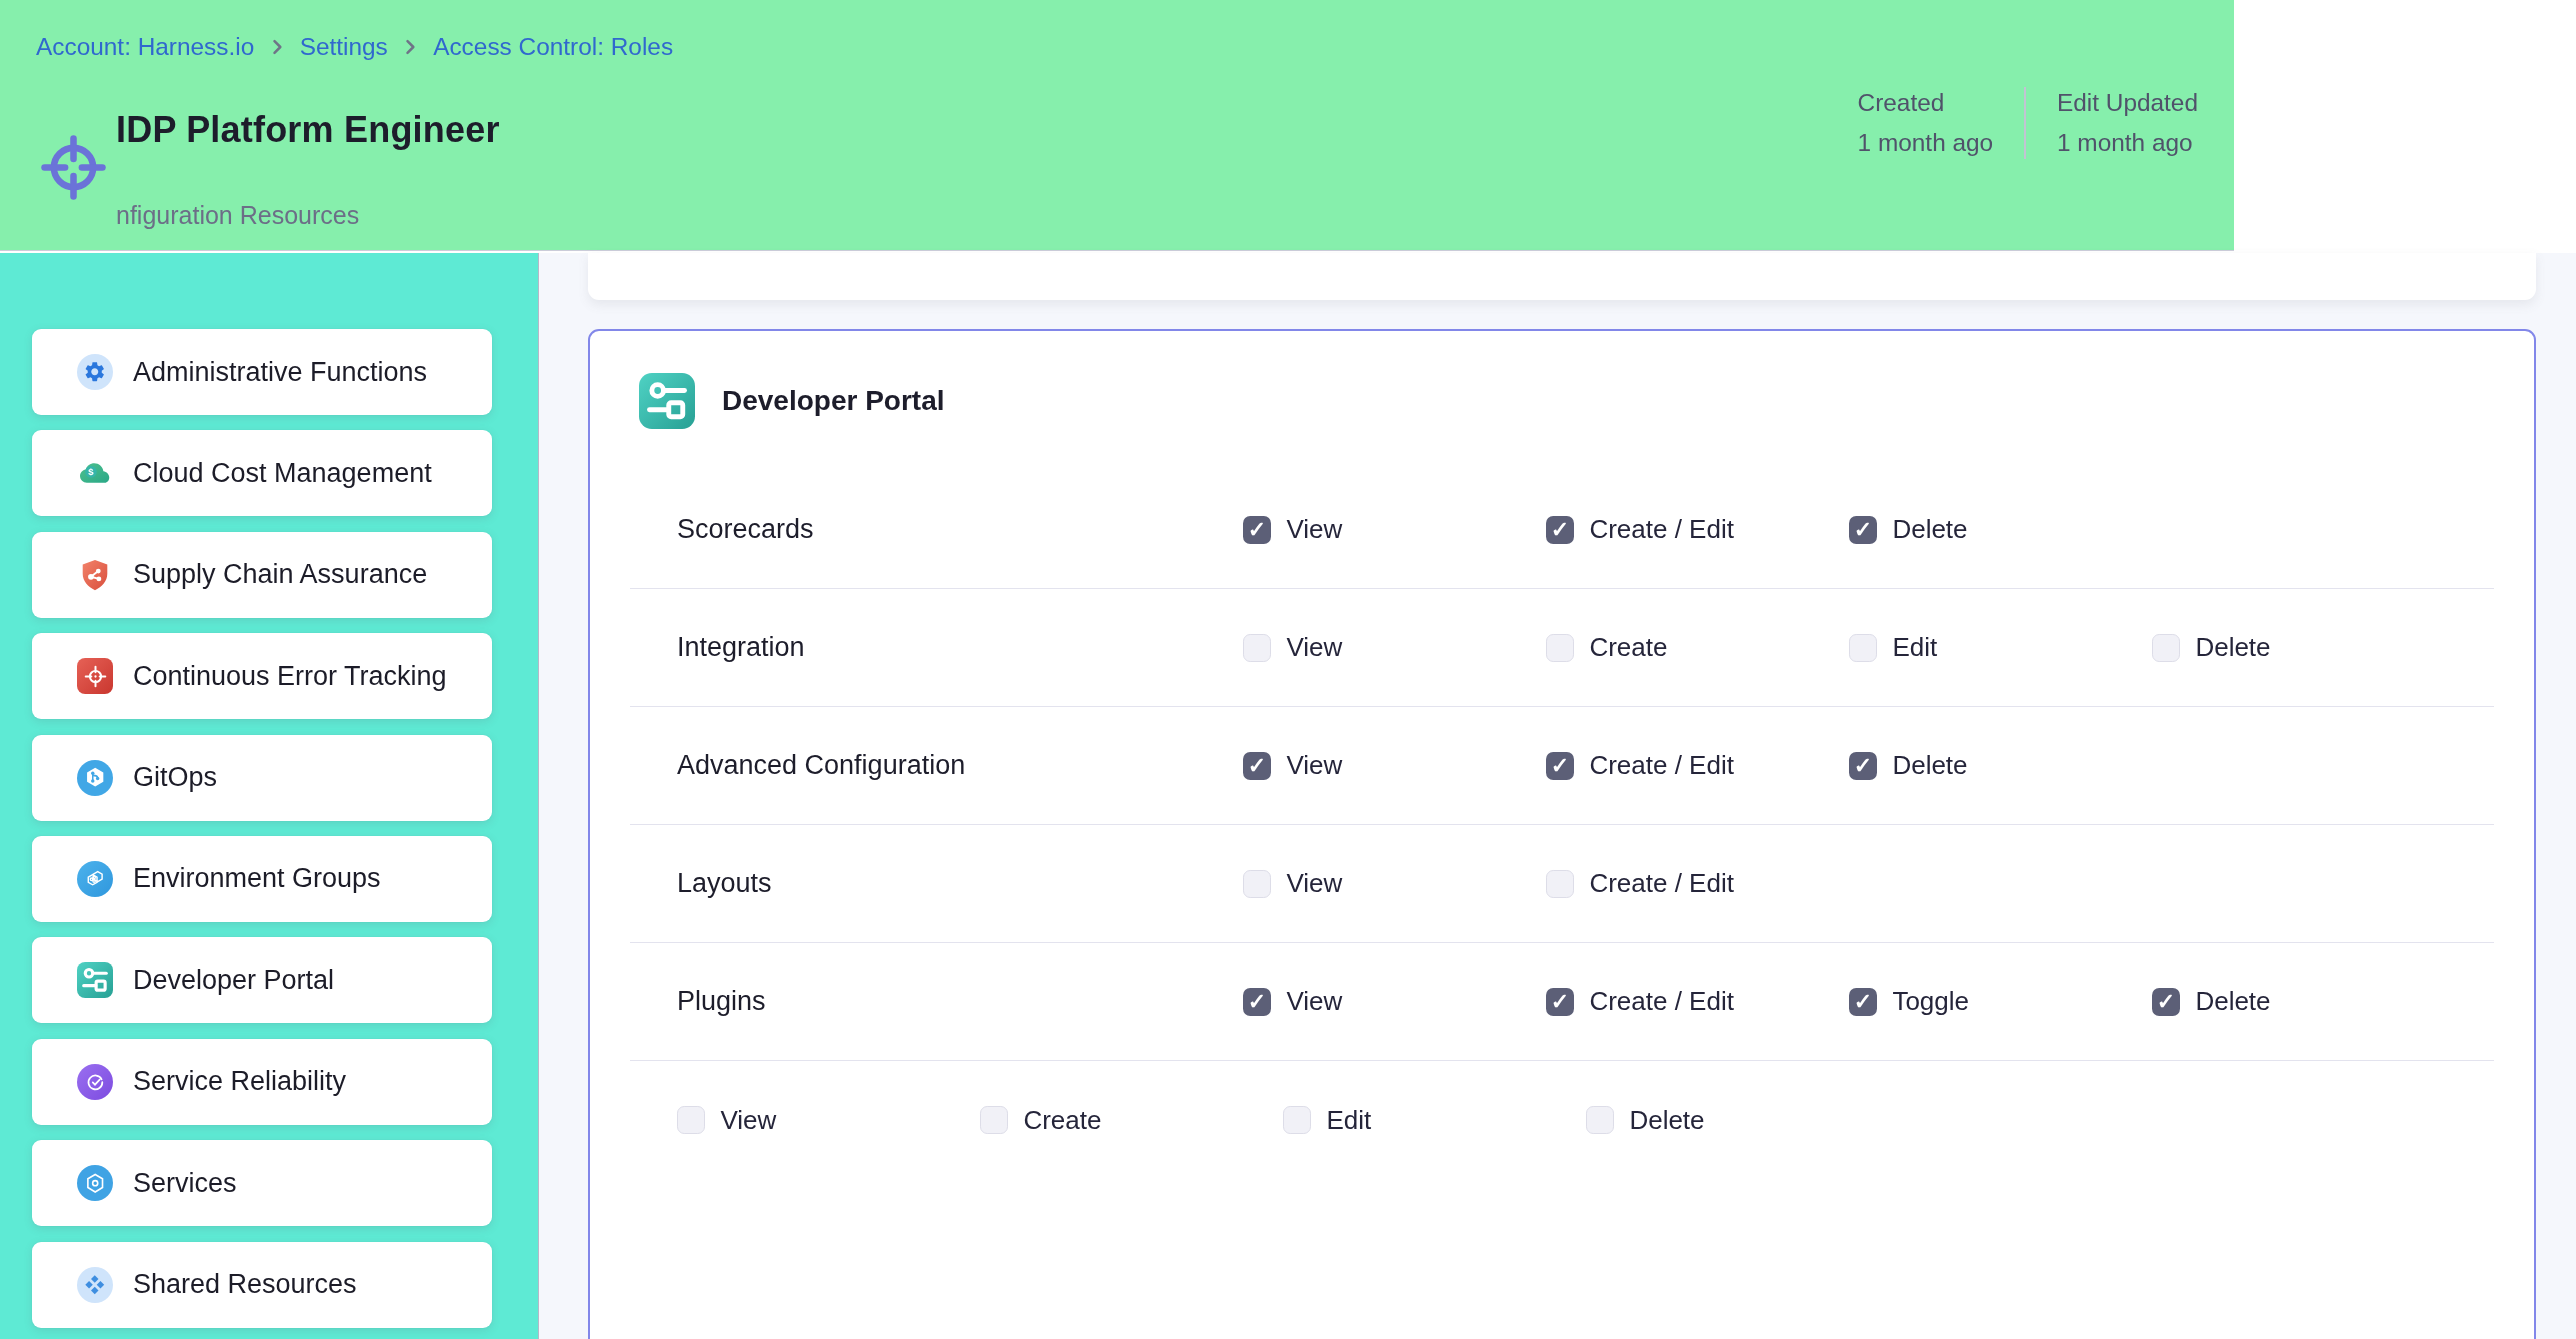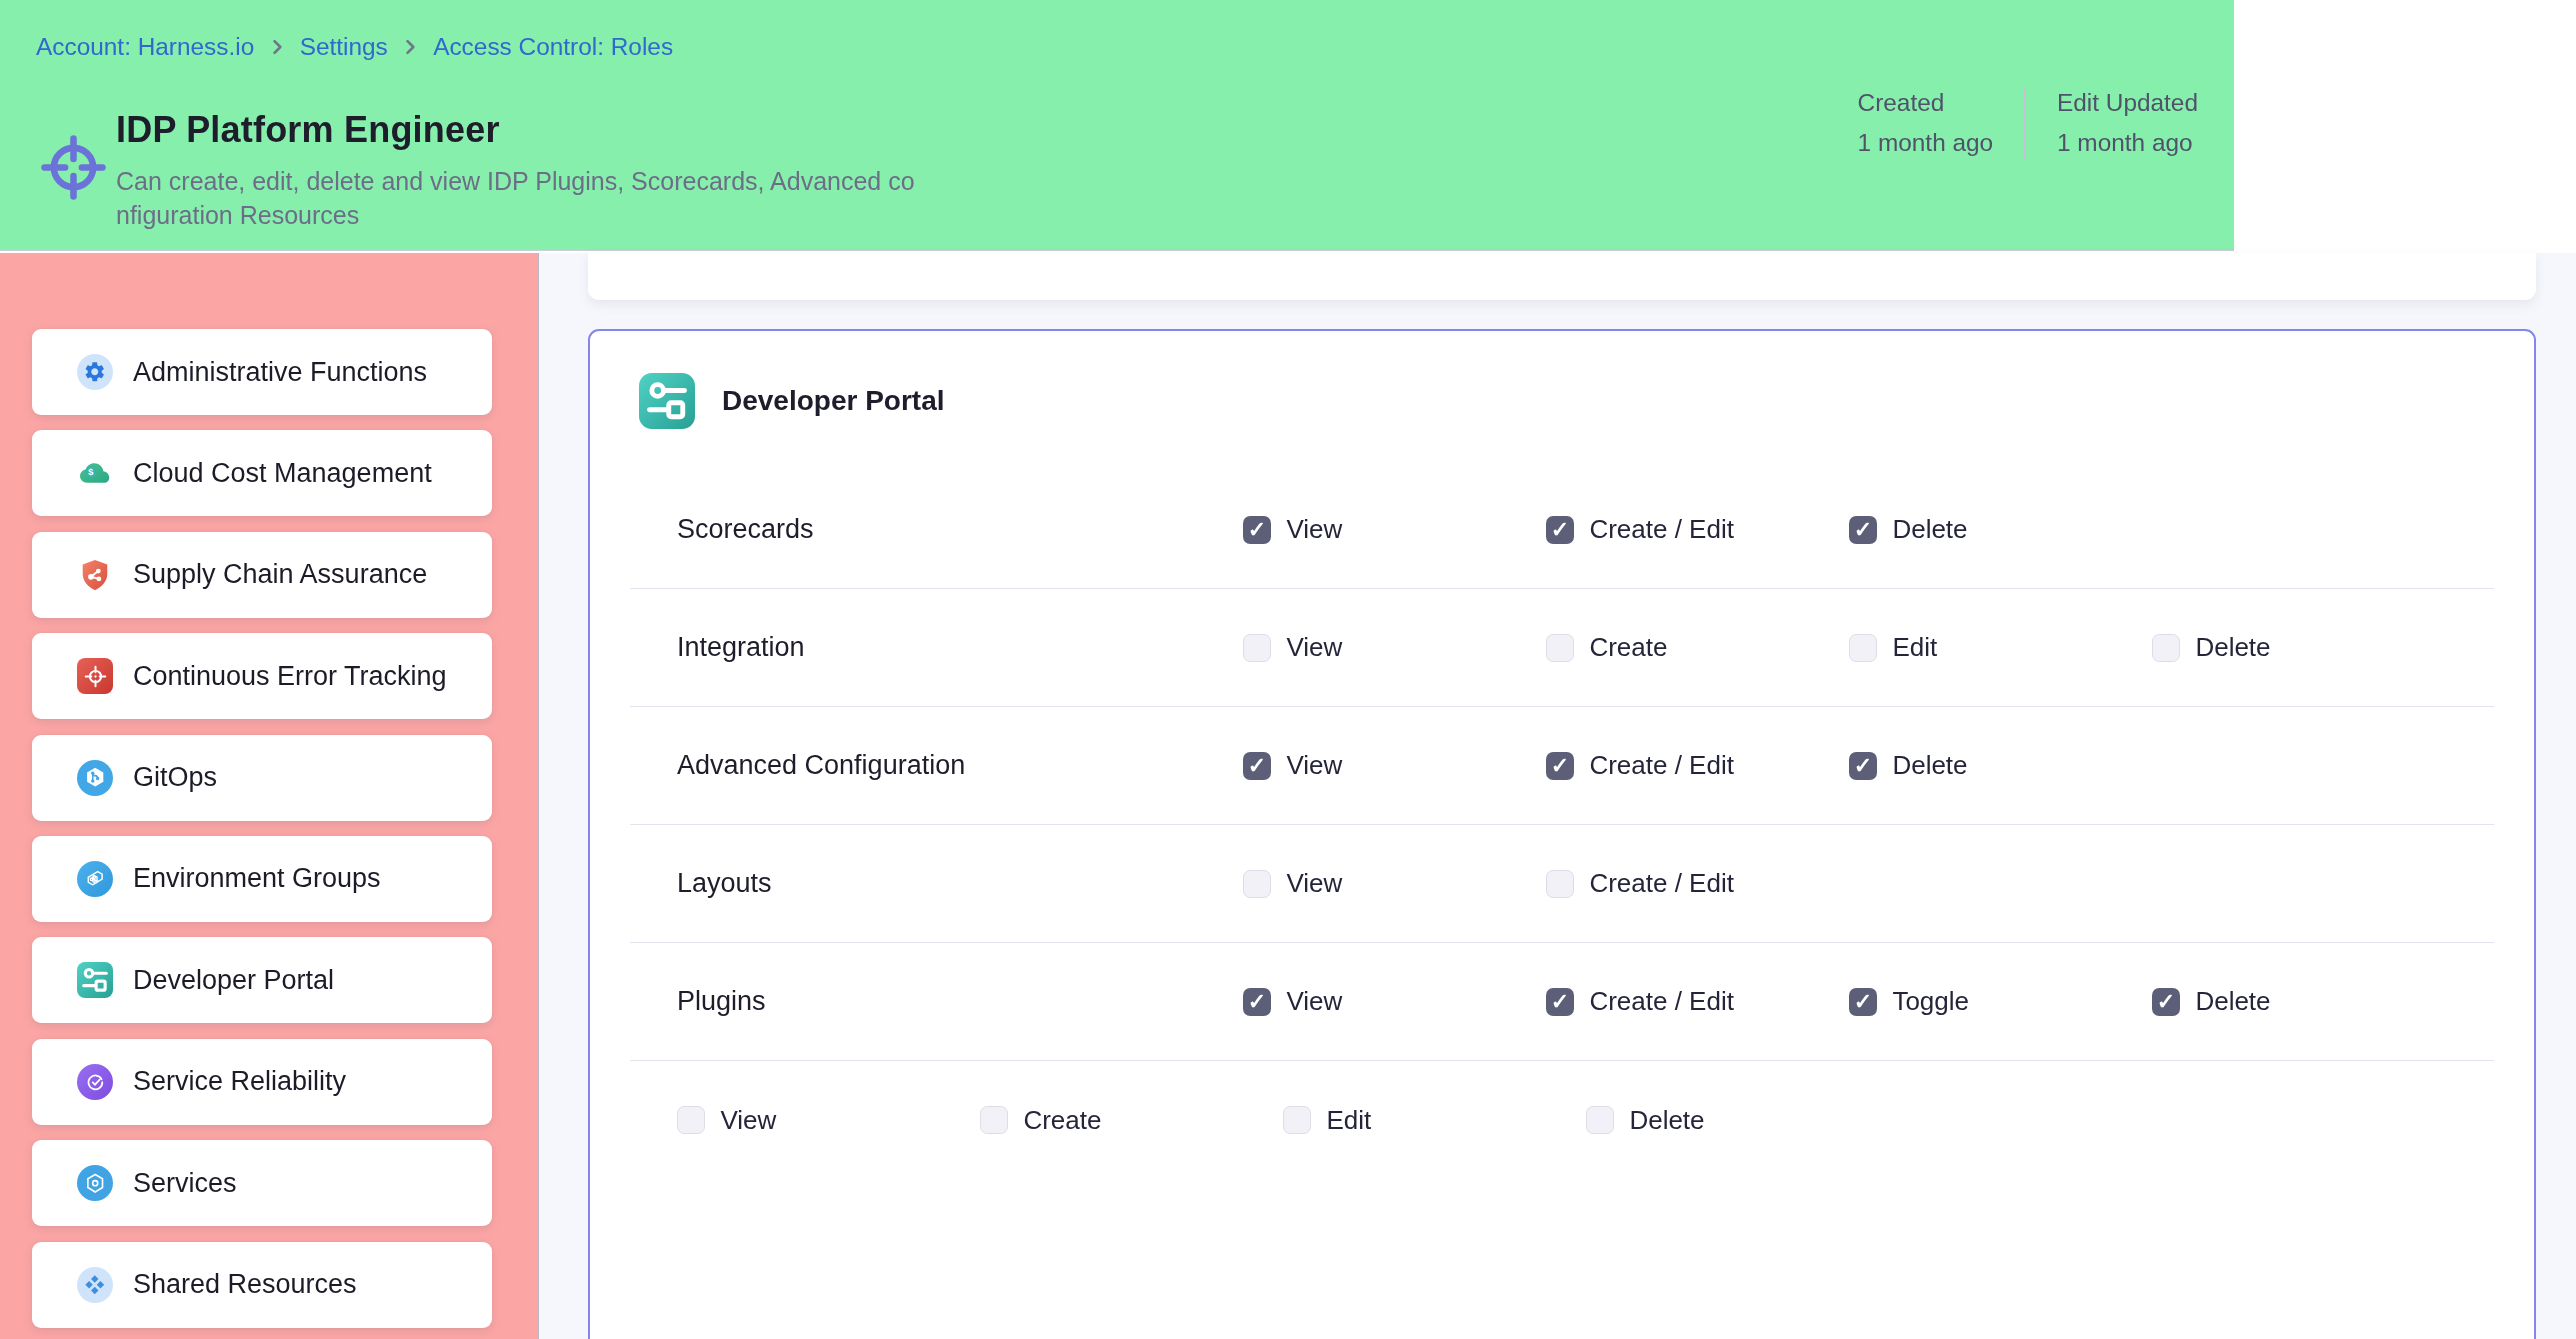--- a/index.html
+++ b/index.html
@@ -17,21 +17,21 @@
   .title-block{position:absolute;left:116px;top:109px;}
   .page-title{font-size:36px;font-weight:600;color:#1d1d2b;letter-spacing:0.2px;}
   .page-desc{margin-top:12.7px;font-size:25px;line-height:34px;color:#6c6e87;}
   .meta{position:absolute;right:36px;top:83px;display:flex;align-items:stretch;}
   .meta-col{font-size:24.4px;color:#50526a;line-height:40px;}
   .meta-col.first{padding-right:31px;margin-left:40px;}
   .meta-sep{width:1.8px;background:#c2c3d3;margin:3.6px 0;}
   .meta-col.second{padding-left:31px;}
 
   
-  .sidebar{position:absolute;left:0;top:253px;width:538px;height:1087px;background:#fca5a5;
+  .sidebar{position:absolute;left:0;top:253px;width:538px;height:1087px;background:#5eead4;
            box-sizing:border-box;padding:76px 0 0 32px;display:flex;flex-direction:column;gap:15.4px;text-align:center;}
   .side-card{width:460px;height:86px;flex:none;background:#ffffff;border-radius:9px;
              box-shadow:0 2.7px 9px rgba(96,97,112,0.16),0 0 1.8px rgba(40,41,61,0.06);
              display:flex;align-items:center;padding-left:45px;box-sizing:border-box;cursor:pointer;}
   .icn-slot{width:36px;height:36px;flex:none;margin-right:20px;display:flex;
             align-items:center;justify-content:center;}
   .icn{width:36px;height:36px;border-radius:50%;display:flex;align-items:center;justify-content:center;}
   .icn.sq{border-radius:8.1px;}
   .side-label{font-size:27px;color:#1c1c28;font-weight:500;white-space:nowrap;}
 
@@ -93,21 +93,21 @@
         <line x1="38" y1="7" x2="38" y2="29"></line>
         <line x1="38" y1="47" x2="38" y2="69"></line>
         <line x1="7" y1="38" x2="29" y2="38"></line>
         <line x1="47" y1="38" x2="69" y2="38"></line>
       </svg>
     </span>
 
     <div class="title-block">
       <div class="page-title">IDP Platform Engineer</div>
       <div class="page-desc">
-        <span>Can create, edit, delete and view IDP Plugins, Scorecards, Advanced co</span><br>
+        <br>
         <span>nfiguration Resources</span>
       </div>
     </div>
 
     <div class="meta">
       <div class="meta-col first">
         <div>Created</div>
         <div>1 month ago</div>
       </div>
       <div class="meta-sep"></div>

